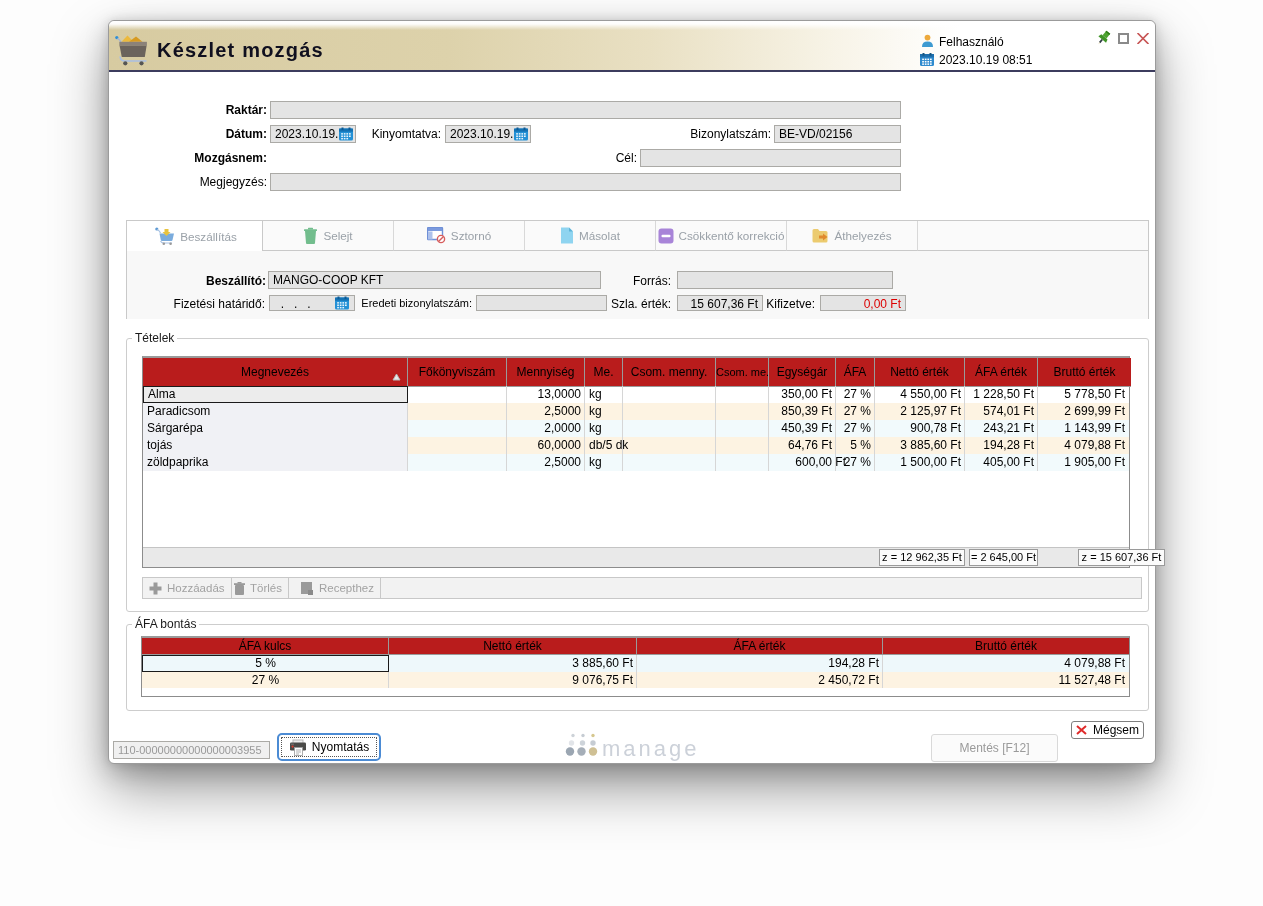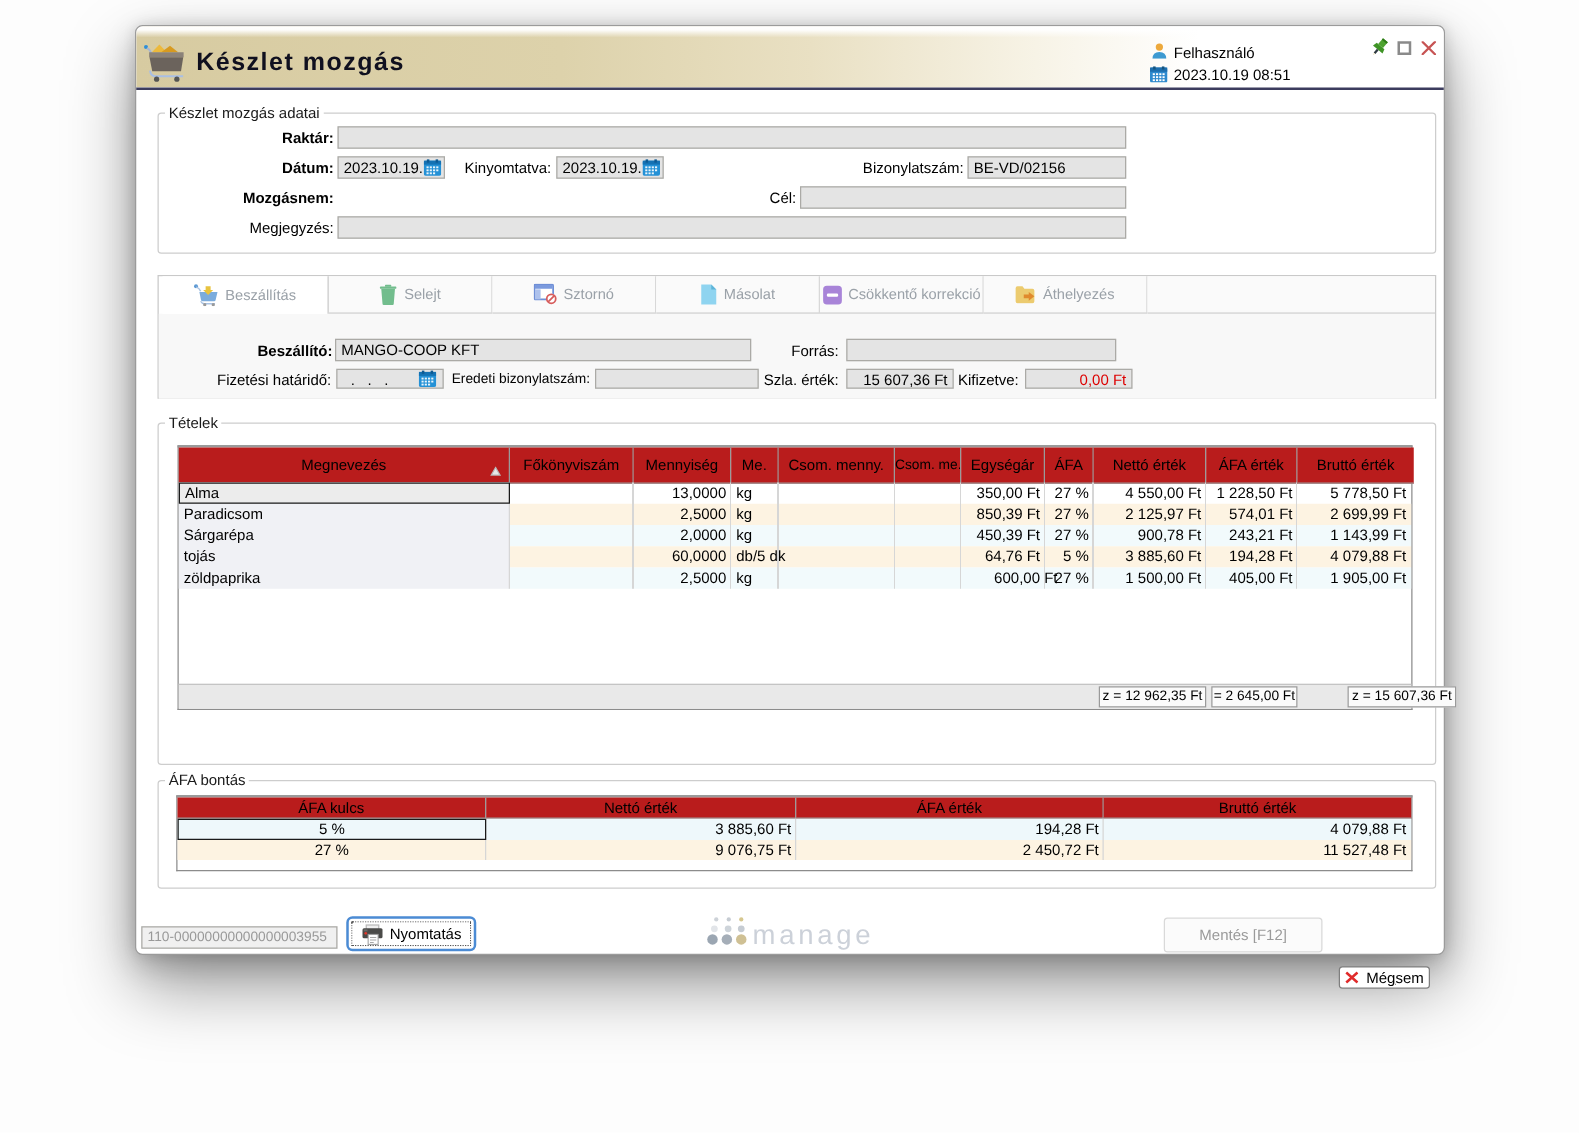--- a/index.html
+++ b/index.html
@@ -90,23 +90,20 @@
       <path d="M3.5 6.5 L11.5 6.5 L12.5 10 L2.5 10 Z" fill="#3f9426"></path>
       <rect x="6.6" y="10" width="1.8" height="4" fill="#2f3a42"></rect>
       <path d="M7 14 L8 14 L7.5 16 Z" fill="#e8dbae"></path>
     </g>
   </svg>
   <div class="abs" style="left:1009px;top:12px;width:11px;height:11px;border:2px solid #8a8a8a;background:#fff;"></div>
   <svg class="abs" style="left:1028px;top:12px;" width="12" height="11" viewBox="0 0 12 11">
     <path d="M1 0.5 L11 10.5 M11 0.5 L1 10.5" stroke="#c75454" stroke-width="1.7" stroke-linecap="round"></path>
   </svg>
 
-  <div class="fieldset" style="left:17px; top:69px; width:1023px; height:113px;">
-    <span class="legend">Készlet mozgás adatai</span>
-  </div>
   <div class="lbl b" style="left:60px; top:82px; width:98px;">Raktár:</div>
   <div class="inp" style="left:161px; top:80px; width:631px; height:18px;"></div>
   <div class="lbl b" style="left:60px; top:106px; width:98px;">Dátum:</div>
   <div class="inp" style="left:161px; top:104px; width:86px; height:18px;">2023.10.19.</div>
   <svg class="abs cal2" style="left:230px;top:106px;" width="14" height="14" viewBox="0 0 14 13">
       <rect x="0" y="1" width="14" height="12" rx="1.5" fill="#2491d6"></rect>
       <rect x="0" y="1" width="14" height="3.2" fill="#1472b4"></rect>
       <rect x="2.5" y="0" width="2" height="2.6" fill="#0e5a93"></rect>
       <rect x="9.5" y="0" width="2" height="2.6" fill="#0e5a93"></rect>
       <g fill="#eaf5fc">
@@ -318,20 +315,40 @@
     <div class="gc r" style="left:822px;top:96px;width:73px;border:none;">405,00 Ft</div>
     <div class="gc r" style="left:895px;top:96px;width:91px;border:none;">1 905,00 Ft</div>
 
     <div class="abs" style="left:0;bottom:0;width:986px;height:20px;background:#e9e9e9;border-top:1px solid #c4c4c4;">
       <div class="sumbox" style="left:736px;width:86px;">z = 12 962,35 Ft</div>
       <div class="sumbox" style="left:826px;width:69px;">= 2 645,00 Ft</div>
       <div class="sumbox" style="left:899px;width:87px;margin-left:36px;">z = 15 607,36 Ft</div>
     </div>
   </div>
 
+  <div class="abs" style="left:33px; top:556px; width:1000px; height:22px; background:#f2f2f2; border:1px solid #c8c8c8;">
+    <div class="tbtn" style="left:0;">
+      <svg width="13" height="13" viewBox="0 0 13 13">
+          <path d="M4.5 0.5 H8.5 V4.5 H12.5 V8.5 H8.5 V12.5 H4.5 V8.5 H0.5 V4.5 H4.5 Z" fill="#9a9a9a"></path>
+        </svg>
+      Hozzáadás</div>
+    <div class="tbtn" style="left:85px;">
+      <svg width="11" height="13" viewBox="0 0 11 13">
+          <rect x="1" y="3" width="9" height="10" rx="1" fill="#9a9a9a"></rect>
+          <rect x="0" y="1.2" width="11" height="1.8" fill="#9a9a9a"></rect>
+          <rect x="3.5" y="0" width="4" height="1.5" fill="#9a9a9a"></rect>
+        </svg>
+      Törlés</div>
+    <div class="tbtn" style="left:151px;">
+      <svg width="14" height="13" viewBox="0 0 14 13">
+          <rect x="1" y="0" width="11" height="12" fill="#9a9a9a"></rect>
+          <rect x="8" y="8" width="5" height="5" fill="#8a8a8a"></rect>
+        </svg>
+      Recepthez</div>
+  </div>
 
   <div class="fieldset" style="left:17px; top:603px; width:1023px; height:87px;">
     <span class="legend">ÁFA bontás</span>
   </div>
   <div class="grid" style="left:32px; top:615px; width:989px; height:61px;">
     <div class="gh" style="left:0; width:247px; height:17px; line-height:16px;">ÁFA kulcs</div>
     <div class="gh" style="left:247px; width:248px; height:17px; line-height:16px;">Nettó érték</div>
     <div class="gh" style="left:495px; width:246px; height:17px; line-height:16px;">ÁFA érték</div>
     <div class="gh" style="left:741px; width:246px; height:17px; line-height:16px; border-right:none;">Bruttó érték</div>
     <div class="abs" style="left:0;top:17px;width:987px;height:17px;background:#eef8fb;"></div>
@@ -370,19 +387,19 @@
       <circle cx="7.5" cy="12" r="2.7" fill="#e2e5e9"></circle>
       <circle cx="18.5" cy="12" r="2.7" fill="#ced4da"></circle>
       <circle cx="29" cy="12" r="2.7" fill="#c6ccd3"></circle>
       <circle cx="9" cy="4.5" r="1.7" fill="#cdd2d8"></circle>
       <circle cx="19" cy="4.5" r="1.7" fill="#c6ccd3"></circle>
       <circle cx="29" cy="4.5" r="1.7" fill="#d6c78f"></circle>
     </g>
     <text x="38" y="24.5" font-family="Liberation Sans,sans-serif" font-size="22" fill="#ccd1d9" letter-spacing="3">manage</text>
   </svg>
   <div class="btn" style="left:822px; top:713px; width:127px; height:28px; color:#9a9a9a; border-color:#d9d9d9; background:#fbfbfb;">Mentés [F12]</div>
-  <div class="btn" style="left:962px; top:752px; width:73px; height:18px; border-color:#7f7f7f; gap:6px;">
+  <div class="btn" style="left:962px; top:700px; width:73px; height:18px; border-color:#7f7f7f; gap:6px;">
     <svg width="11" height="10" viewBox="0 0 11 10">
         <path d="M1 1 L10 9 M10 1 L1 9" stroke="#e02b2b" stroke-width="2"></path>
       </svg>
     <span>Mé<span style="text-decoration:underline;">g</span>sem</span>
     </div>
 </div>
 
 </body></html>

